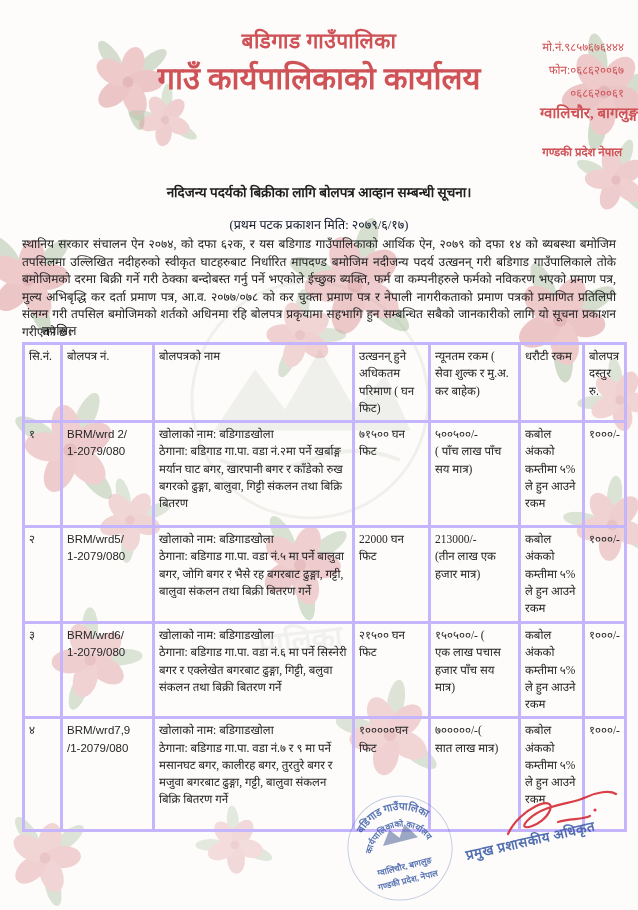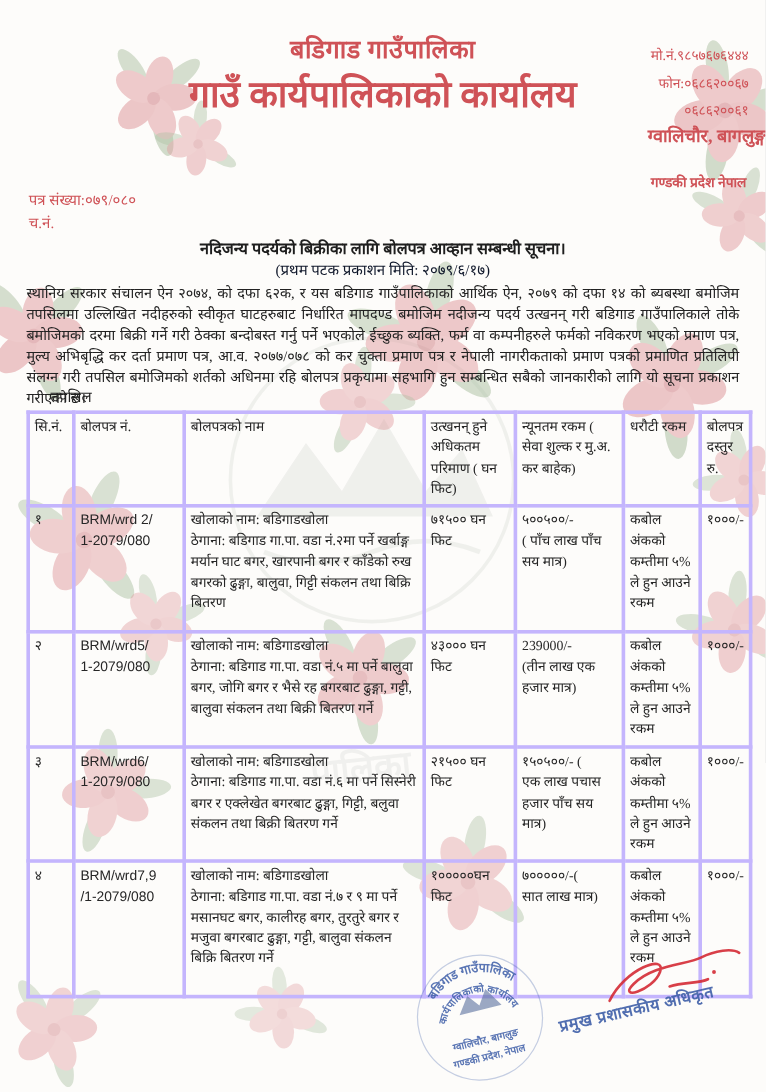--- a/index.html
+++ b/index.html
@@ -12,21 +12,21 @@
   .wm{position:absolute;left:0;top:0;width:638px;height:910px;pointer-events:none;}
   
   .letterhead{position:absolute;left:0;top:26px;width:100%;text-align:center;color:#cf5257;}
   .muni{font-size:21px;font-weight:bold;letter-spacing:.5px;}
   .office{font-size:31px;font-weight:bold;margin-top:2px;}
   .addr{font-size:15px;font-weight:bold;margin-top:4px;text-align:right;}
   .contact{position:absolute;right:14px;top:36px;text-align:right;color:#cf5257;font-size:11.5px;line-height:2.0;}
   .province{position:absolute;right:16px;top:144px;color:#cf5257;font-size:11.5px;font-weight:bold;}
   .refblock{position:absolute;left:24px;top:158px;color:#cf5257;font-size:12.5px;line-height:1.5;}
   
-  .title{position:absolute;left:0;top:198px;width:100%;text-align:center;font-size:13.5px;font-weight:bold;color:#1e1e1e;}
+  .title{position:absolute;left:0;top:183px;width:100%;text-align:center;font-size:13.5px;font-weight:bold;color:#1e1e1e;}
   .pubdate{position:absolute;left:0;top:216px;width:100%;text-align:center;font-size:12.5px;color:#0f172a;}
   .body-par{position:absolute;left:22px;top:236px;width:594px;font-size:12px;line-height:1.46;text-align:justify;color:#222;}
   .tapasil{position:absolute;left:22px;top:322px;font-size:12.5px;color:#222;margin-left:20px;}
   
   table.notice{position:absolute;left:22px;top:342px;border-collapse:collapse;table-layout:fixed;width:602px;}
   table.notice td,table.notice th{
     border:3px solid #c4b5fd;vertical-align:top;text-align:left;
     padding:3px 4px;font-size:11.5px;font-weight:normal;line-height:1.5;color:#262626;
     overflow:hidden;
   }
@@ -96,24 +96,20 @@
     <div class="addr">ग्वालिचौर, बागलुङ्ग</div>
   </div>
 
   <div class="contact">
     <div>मो.नं.९८५७६७६४४४</div>
     <div>फोन:०६८६२००६७</div>
     <div>०६८६२००६१</div>
   </div>
   <div class="province">गण्डकी प्रदेश नेपाल</div>
 
-  <div class="refblock">
-    <div>पत्र संख्या:०७९/०८०</div>
-    <div>च.नं.</div>
-  </div>
 
   <div class="title">नदिजन्य पदर्यको बिक्रीका लागि बोलपत्र आव्हान सम्बन्धी सूचना।</div>
   <div class="pubdate">(प्रथम पटक प्रकाशन मिति: २०७९/६/१७)</div>
   <div class="body-par">स्थानिय सरकार संचालन ऐन २०७४, को दफा ६२क, र यस बडिगाड गाउँपालिकाको आर्थिक ऐन, २०७९ को दफा १४ को ब्यबस्था बमोजिम तपसिलमा उल्लिखित नदीहरुको स्वीकृत घाटहरुबाट निर्धारित मापदण्ड बमोजिम नदीजन्य पदर्य उत्खनन् गरी बडिगाड गाउँपालिकाले तोके बमोजिमको दरमा बिक्री गर्ने गरी ठेक्का बन्दोबस्त गर्नु पर्ने भएकोले ईच्छुक ब्यक्ति, फर्म वा कम्पनीहरुले फर्मको नविकरण भएको प्रमाण पत्र, मुल्य अभिबृद्धि कर दर्ता प्रमाण पत्र, आ.व. २०७७/०७८ को कर चुक्ता प्रमाण पत्र र नेपाली नागरीकताको प्रमाण पत्रको प्रमाणित प्रतिलिपी संलग्न गरी तपसिल बमोजिमको शर्तको अधिनमा रहि बोलपत्र प्रकृयामा सहभागि हुन सम्बन्धित सबैको जानकारीको लागि यो सूचना प्रकाशन गरीएको छ।</div>
   <div class="tapasil">तपसिल</div>
 
   <table class="notice">
     <colgroup>
       <col style="width:38px">
         <col style="width:92px">
@@ -144,22 +140,22 @@
 ( पाँच लाख पाँच सय मात्र)</td>
       <td>कबोल अंकको कम्तीमा ५% ले हुन आउने रकम</td>
       <td>१०००/-</td>
     </tr>
     <tr style="height:96px">
       <td>२</td>
       <td class="pre bidno">BRM/wrd5/
 1-2079/080</td>
       <td class="pre">खोलाको नाम: बडिगाडखोला
 ठेगाना: बडिगाड गा.पा. वडा नं.५ मा पर्ने बालुवा बगर, जोगि बगर र भैसे रह बगरबाट ढुङ्गा, गट्टी, बालुवा संकलन तथा बिक्री बितरण गर्ने</td>
-      <td class="pre">४३००० घन फिट</td>
-      <td class="pre">239000/-
+      <td class="pre">22000 घन फिट</td>
+      <td class="pre">213000/-
 (तीन लाख एक हजार मात्र)</td>
       <td>कबोल अंकको कम्तीमा ५% ले हुन आउने रकम</td>
       <td>१०००/-</td>
     </tr>
     <tr style="height:77px">
       <td>३</td>
       <td class="pre bidno">BRM/wrd6/
 1-2079/080</td>
       <td class="pre">खोलाको नाम: बडिगाडखोला
 ठेगाना: बडिगाड गा.पा. वडा नं.६ मा पर्ने सिस्नेरी बगर र एक्लेखेत बगरबाट ढुङ्गा, गिट्टी, बलुवा संकलन तथा बिक्री बितरण गर्ने</td>

